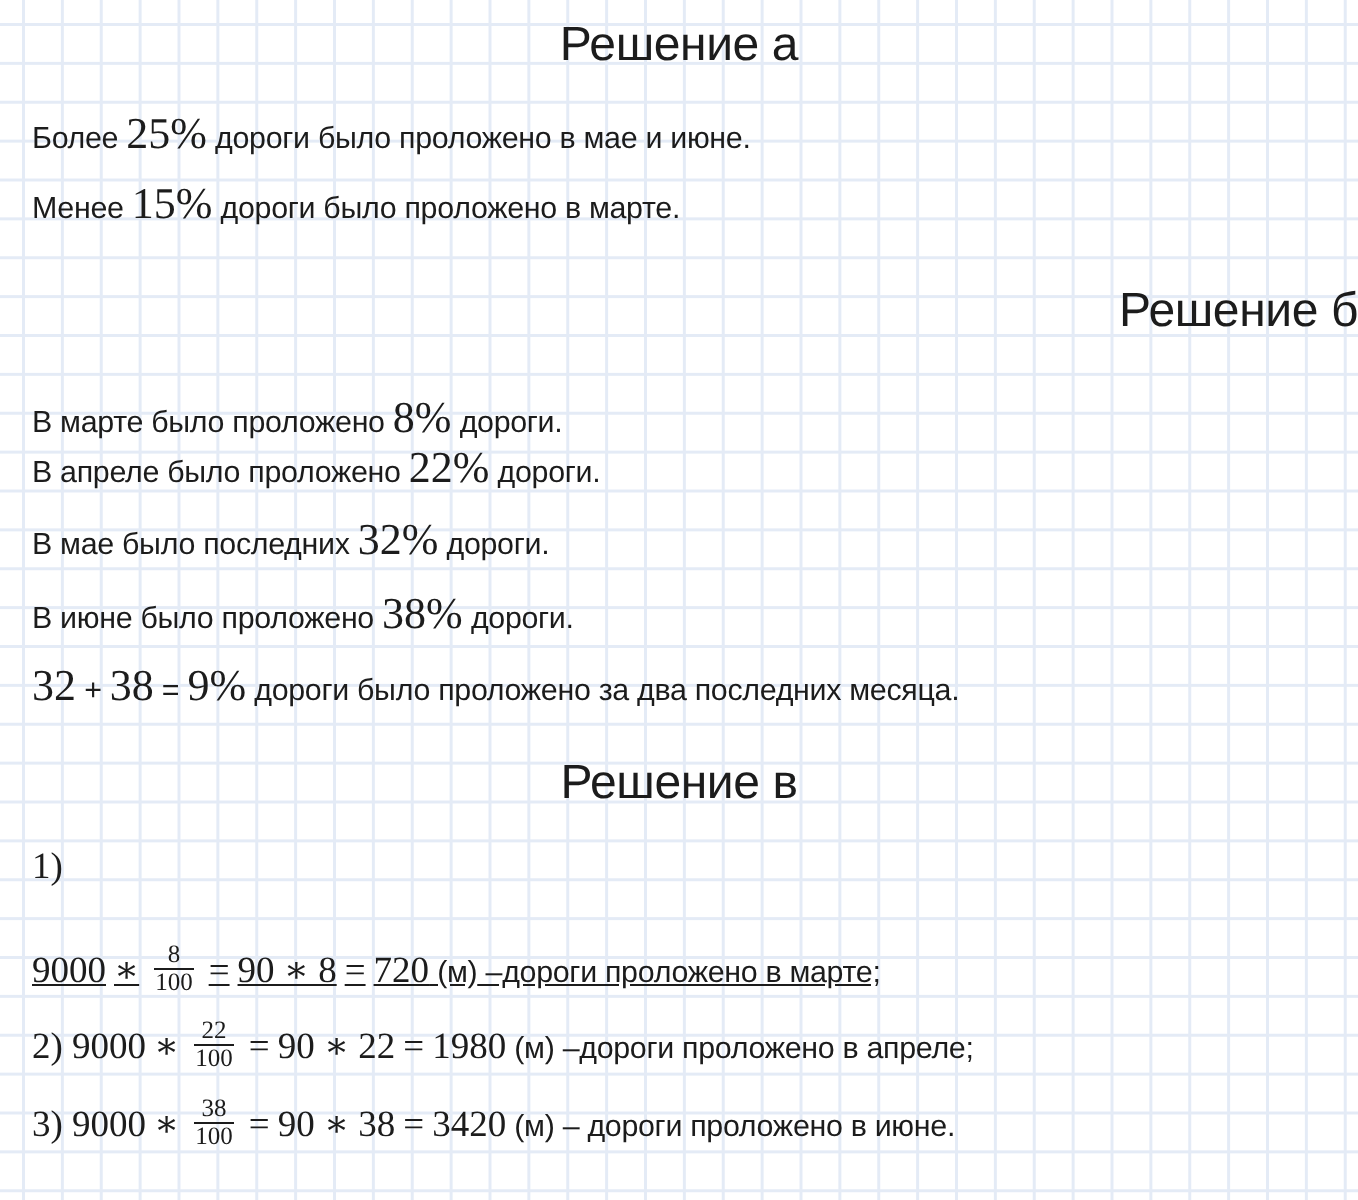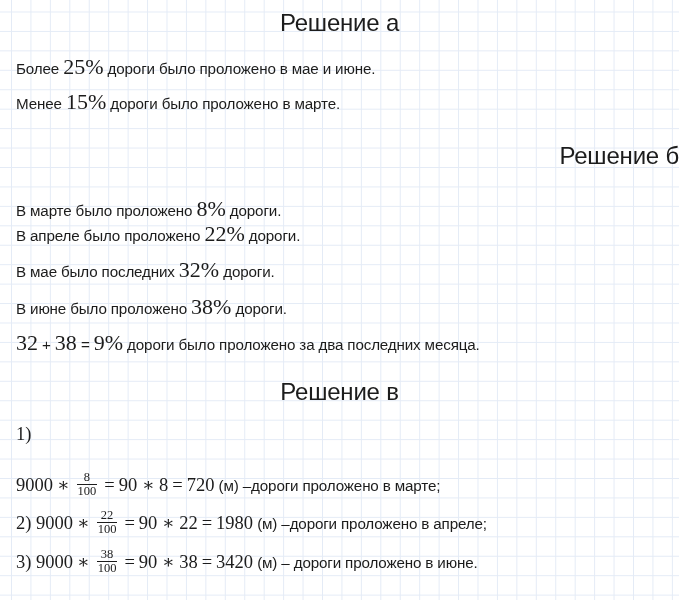--- a/index.html
+++ b/index.html
@@ -69,21 +69,21 @@
   <span>В июне было проложено </span><span class="num">38%</span><span> дороги.</span>
 </div>
 <div class="line" style="top:333px;">
   <span class="num">32</span><span> + </span><span class="num">38</span><span> = </span><span class="num">9%</span><span> дороги было проложено за два последних месяца.</span>
 </div>
 
 <h2 class="heading" style="top:378px;">Решение в</h2>
 
 <div class="line math" style="top:424px;">1)</div>
 
-<div class="line math" style="top:474px;">
+<div class="line math" style="top:474px;text-decoration:underline;">
   <span></span><span>9000</span><span class="op">∗</span><span class="frac"><span class="n">8</span><span class="d">100</span></span><span class="op">=</span><span>90 ∗ 8</span><span class="op">=</span><span>720</span><span class="txt"> (м)</span><span class="txt"> –дороги проложено в марте;</span>
 </div>
 
 <div class="line math" style="top:512px;">
   <span>2) </span><span>9000</span><span class="op">∗</span><span class="frac"><span class="n">22</span><span class="d">100</span></span><span class="op">=</span><span>90 ∗ 22</span><span class="op">=</span><span>1980</span><span class="txt"> (м)</span><span class="txt"> –дороги проложено в апреле;</span>
 </div>
 
 <div class="line math" style="top:551px;">
   <span>3) </span><span>9000</span><span class="op">∗</span><span class="frac"><span class="n">38</span><span class="d">100</span></span><span class="op">=</span><span>90 ∗ 38</span><span class="op">=</span><span>3420</span><span class="txt"> (м)</span><span class="txt"> – дороги проложено в июне.</span>
 </div>

